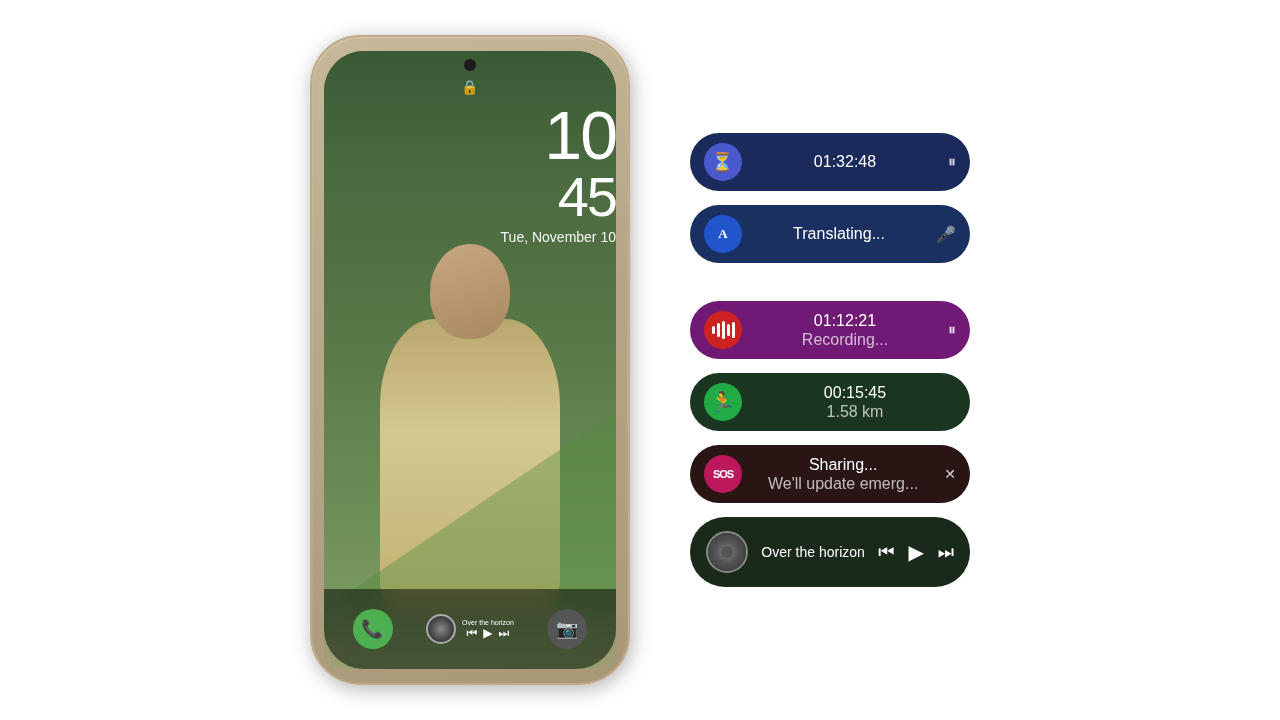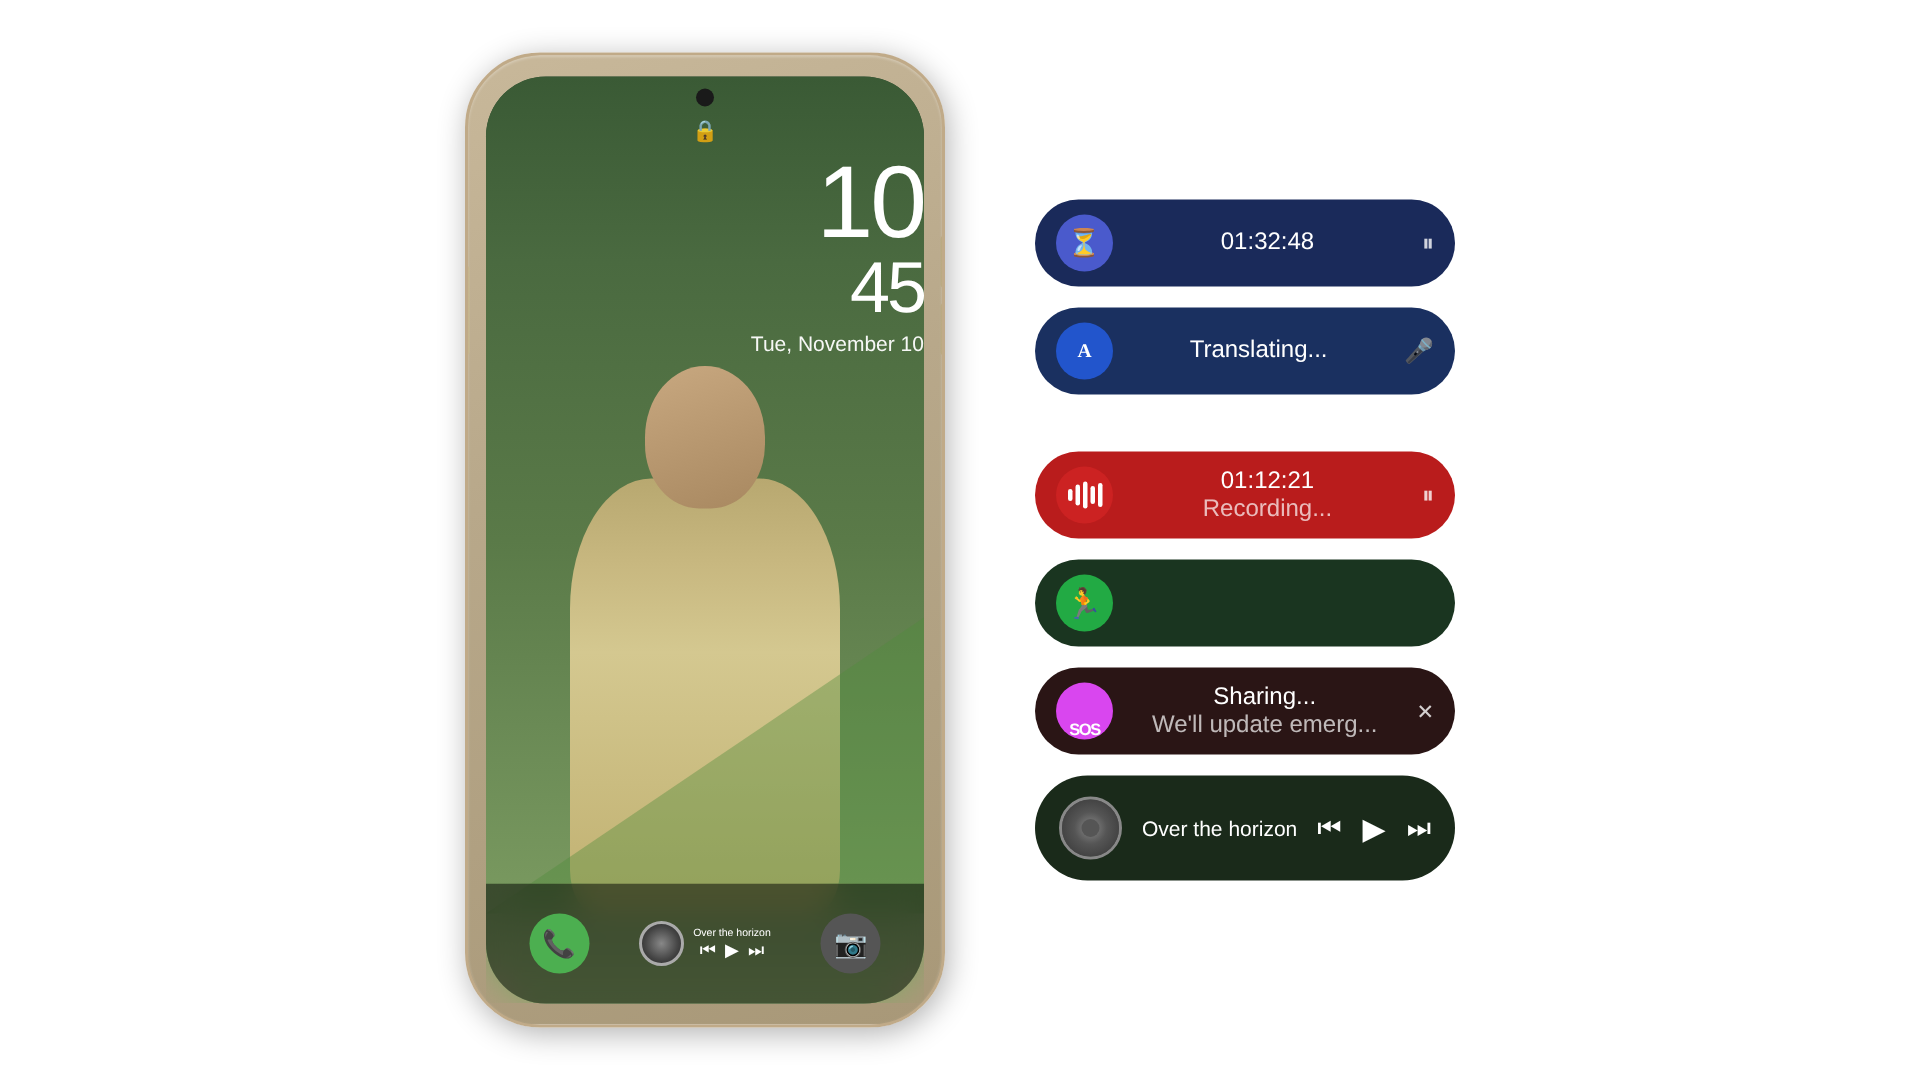--- a/index.html
+++ b/index.html
@@ -117,21 +117,21 @@
     }
 
     .time-hour {
       font-size: 68px;
       font-weight: 300;
       line-height: 1;
       letter-spacing: -2px;
     }
 
     .time-minute {
-      font-size: 48px;
+      font-size: 56px;
       font-weight: 300;
       line-height: 1;
       letter-spacing: -2px;
     }
 
     .time-date {
       font-size: 14px;
       font-weight: 400;
       margin-top: 4px;
       opacity: 0.95;
@@ -232,21 +232,21 @@
     
     .pill-timer {
       background: #1a2a5a;
     }
 
     .pill-translate {
       background: #1a3060;
     }
 
     .pill-record {
-      background: #b91c1c;
+      background: #701a75;
       margin-top: 24px;
     }
 
     .pill-fitness {
       background: #1a3520;
     }
 
     .pill-sos {
       background: #2a1515;
     }
@@ -263,21 +263,21 @@
       align-items: center;
       justify-content: center;
       font-size: 18px;
       flex-shrink: 0;
     }
 
     .pill-icon.timer-bg { background: #4a5acc; }
     .pill-icon.translate-bg { background: #2255cc; }
     .pill-icon.record-bg { background: #cc2222; }
     .pill-icon.fitness-bg { background: #22aa44; }
-    .pill-icon.sos-bg { background: #d946ef; align-items: flex-end; }
+    .pill-icon.sos-bg { background: #be185d; }
     .pill-icon.music-bg {
       background: radial-gradient(circle, #888 0%, #555 50%, #333 100%);
       border: 2px solid #888;
       overflow: hidden;
       width: 42px;
       height: 42px;
     }
 
     .pill-content {
       flex: 1;
@@ -460,20 +460,24 @@
         <span class="pill-main-text">01:12:21</span>
         <span class="pill-sub-text">Recording...</span>
       </div>
       <span class="pill-action">⏸</span>
     </div>
 
     <div class="activity-pill pill-fitness">
       <div class="pill-icon fitness-bg">
         <span style="font-size:20px;">🏃</span>
       </div>
+      <div class="pill-content">
+        <span class="pill-main-text">00:15:45</span>
+        <span class="pill-sub-text">1.58 km</span>
+      </div>
     </div>
 
     <div class="activity-pill pill-sos">
       <div class="pill-icon sos-bg" style="font-size:11px; font-weight:900; color:white; letter-spacing:-1px;">
         <span>SOS</span>
       </div>
       <div class="pill-content">
         <span class="pill-main-text">Sharing...</span>
         <span class="pill-sub-text">We'll update emerg...</span>
       </div>

